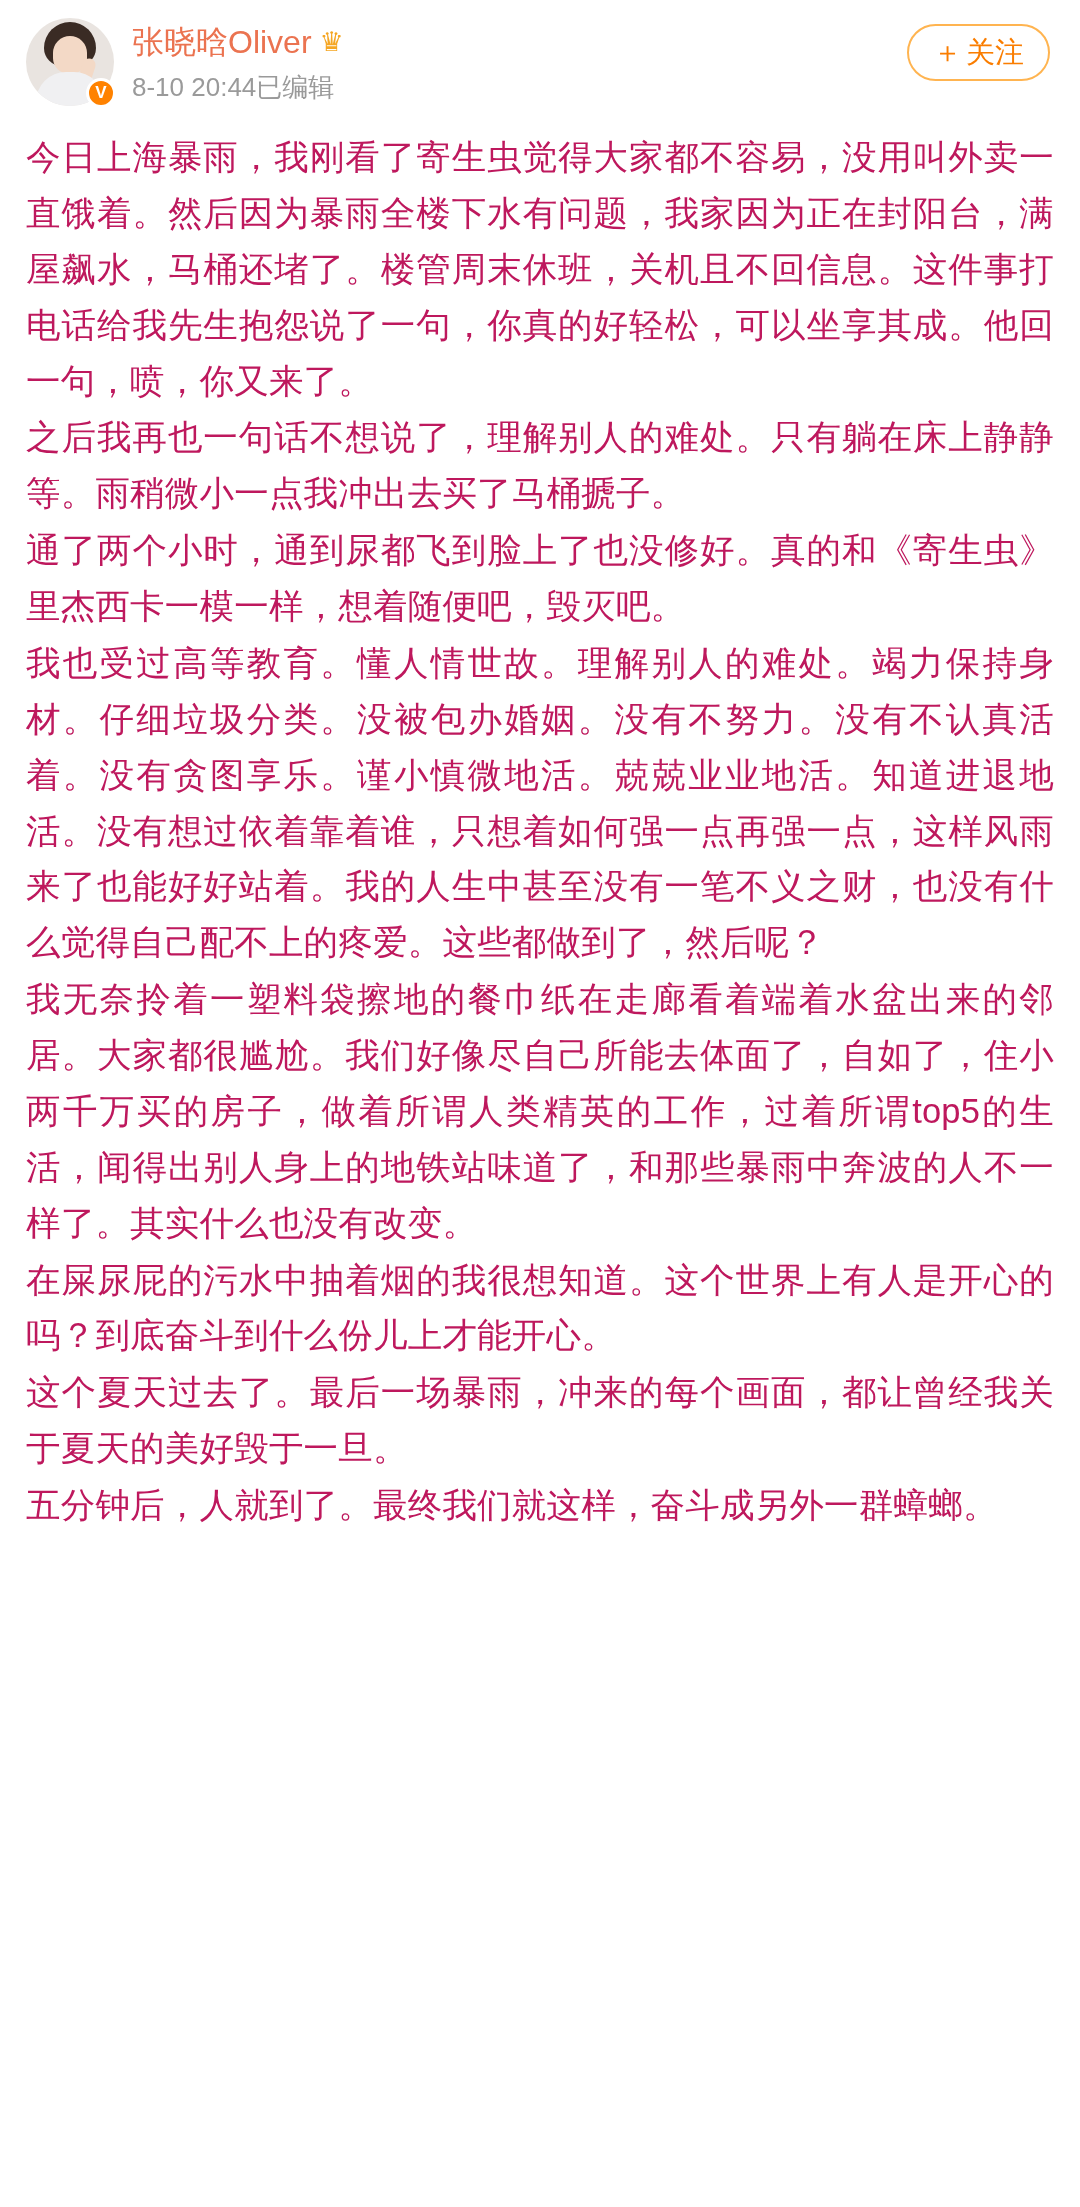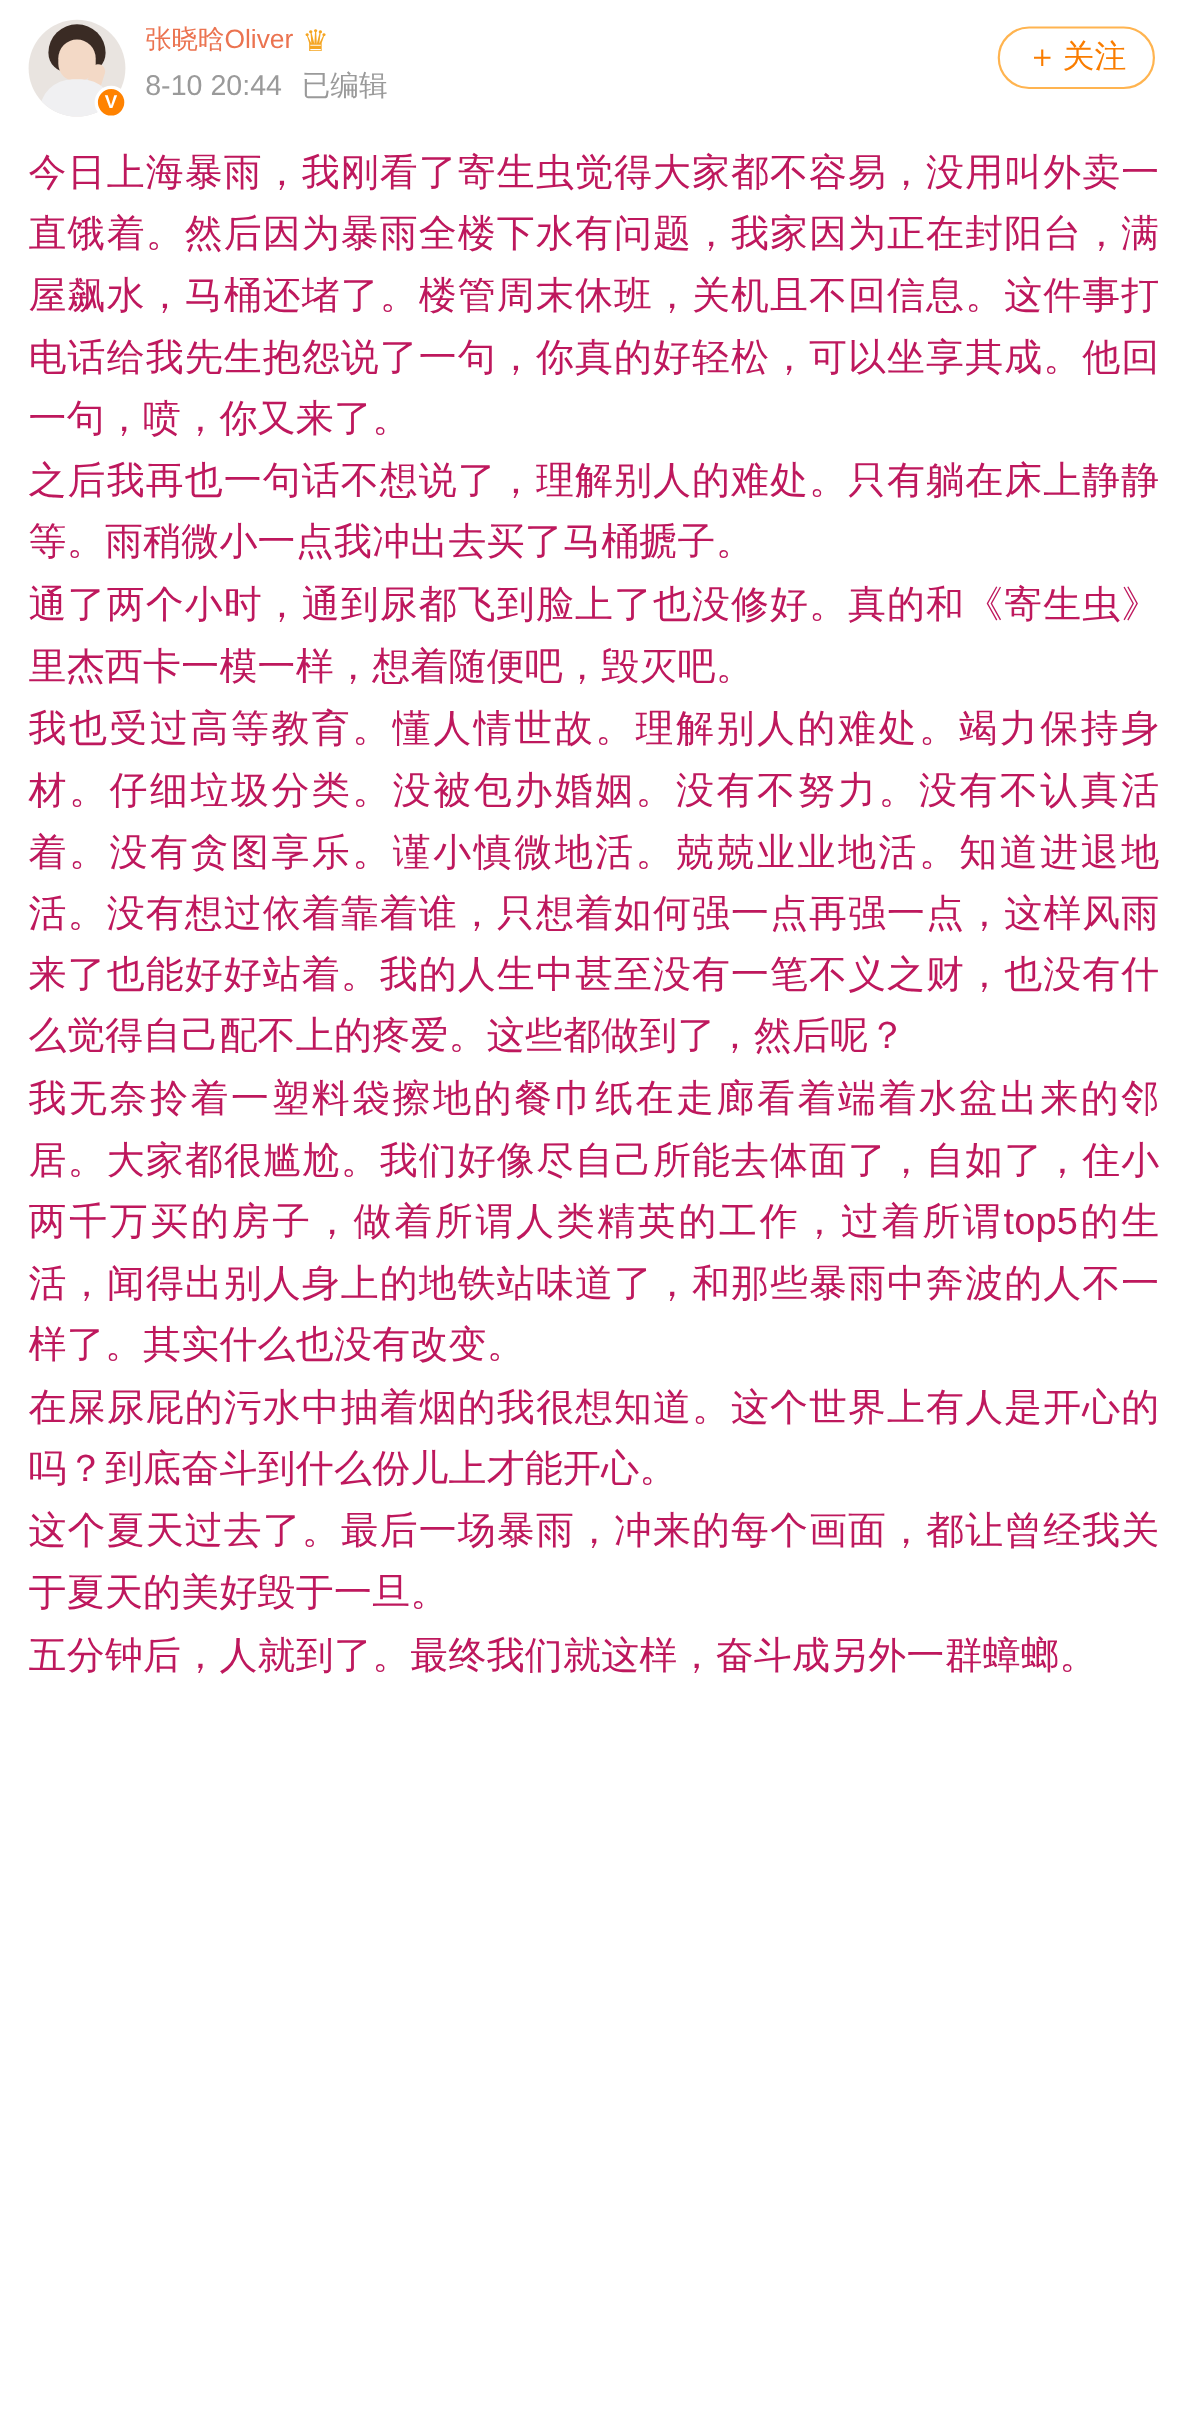--- a/index.html
+++ b/index.html
@@ -91,34 +91,33 @@
     flex: 1 1 auto;
     padding-top: 4px;
     min-width: 0;
   }
   .name-row {
     display: flex;
     align-items: center;
     gap: 8px;
   }
   .username {
-    font-size: 24px;
+    font-size: 32px;
     color: #eb7350;
     line-height: 1.25;
     white-space: nowrap;
   }
   .crown-icon {
     font-size: 27px;
     line-height: 1;
     color: #f5a623;
   }
   .sub-row {
     display: flex;
     align-items: center;
-    gap: 18px;
     margin-top: 10px;
   }
   .timestamp, .edited {
     font-size: 26px;
     color: #9a9a9a;
     line-height: 1.2;
   }
   .follow-btn {
     flex: 0 0 auto;
     margin-top: 6px;

